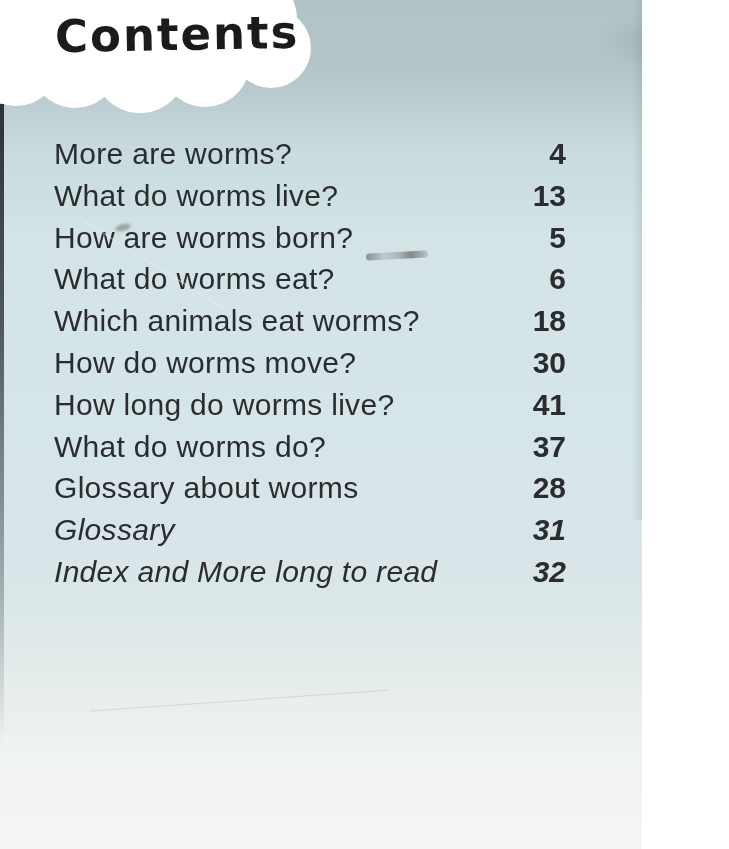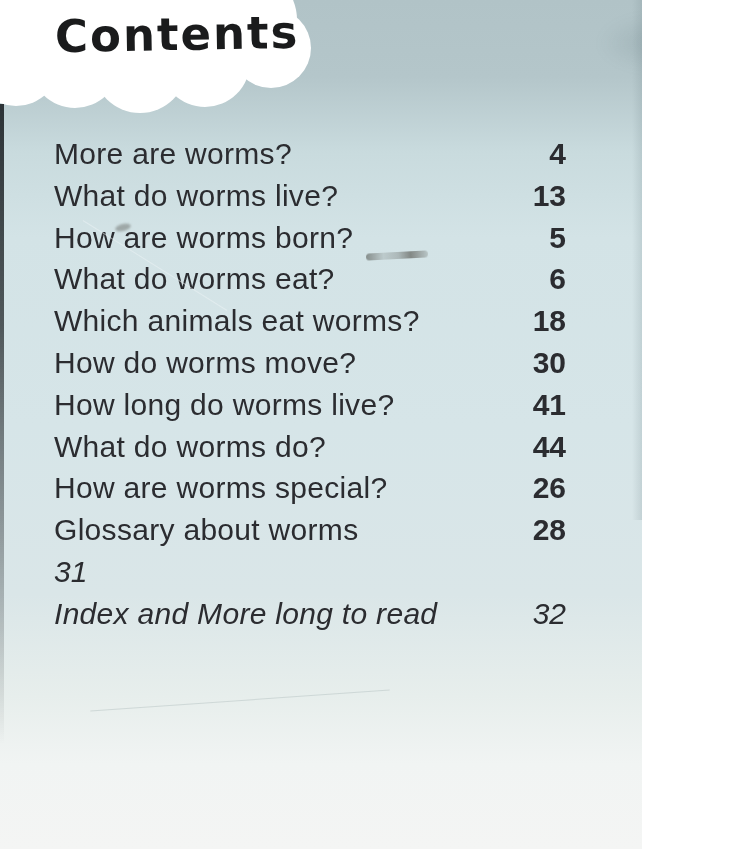--- a/index.html
+++ b/index.html
@@ -55,21 +55,21 @@
   .row {
     display:flex; justify-content:space-between; align-items:baseline;
     height:41.8px;
     font-size:30px;
     letter-spacing:0.3px;
     color:#2b2c30;
     white-space:nowrap;
   }
   .row .num { font-weight:700; font-size:30px; letter-spacing:0; }
   .row.italic .label, .row.italic .num { font-style:italic; }
-  .row.italic .num { font-weight:400; }
+  .row.italic .num { font-weight:700; }
 
   
   .smudge-dash {
     position:absolute; left:366px; top:252px; width:62px; height:7px;
     background:linear-gradient(90deg,
       rgba(70,72,66,0.55) 0%, rgba(70,72,66,0.16) 28%,
       rgba(70,72,66,0.28) 52%, rgba(88,88,82,0.65) 72%, rgba(88,88,82,0.22) 100%);
     border-radius:4px; transform:rotate(-3deg); filter:blur(0.6px);
   }
   .smudge-speck {
@@ -134,31 +134,28 @@
     <div class="row">
       <span class="label">How do worms move?</span>
       <span class="num">30</span>
     </div>
     <div class="row">
       <span class="label">How long do worms live?</span>
       <span class="num">41</span>
     </div>
     <div class="row">
       <span class="label">What do worms do?</span>
-      <span class="num">44</span>
-    </div>
-    <div class="row">
-      <span class="label">How are worms special?</span>
-      <span class="num">26</span>
+      <span class="num">37</span>
     </div>
     <div class="row">
       <span class="label">Glossary about worms</span>
       <span class="num">28</span>
     </div>
     <div class="row italic">
+      <span class="label">Glossary</span>
       <span class="num">31</span>
     </div>
     <div class="row italic">
       <span class="label">Index and More long to read</span>
       <span class="num">32</span>
     </div>
   </div>
 
   <div class="smudge-dash"></div>
   <div class="smudge-speck"></div>

